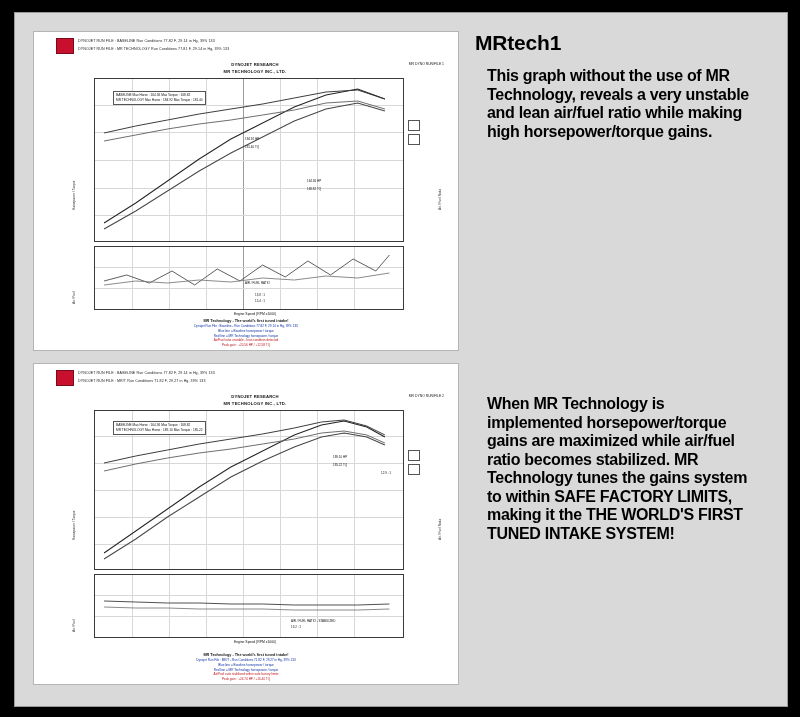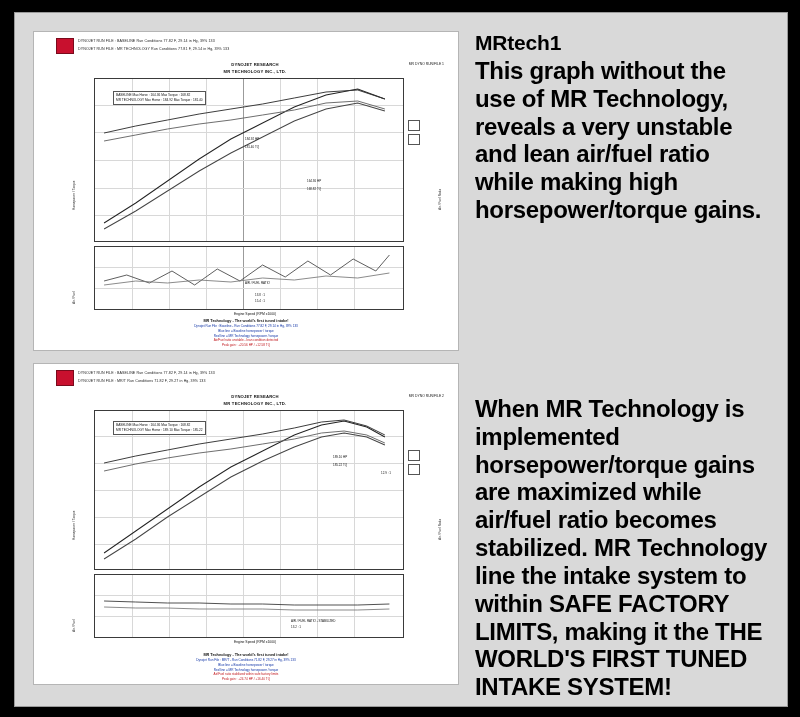--- a/index.html
+++ b/index.html
@@ -94,21 +94,21 @@
   
   .textcol{
     position:absolute;left:460px;top:18px;width:296px;
   }
   .block{margin-bottom:10px;}
   .block h2{
     margin:0 0 2px 0;font-size:21px;font-weight:bold;color:#000;
     font-family:"Liberation Sans",sans-serif;letter-spacing:-.2px;
   }
   .block p{
-    margin:0;font-size:24px;line-height:1.16;font-weight:bold;color:#000;
+    margin:12px;font-size:16px;line-height:1.16;font-weight:bold;color:#000;
     letter-spacing:-.3px;
   }
   #block2{margin-top:22px;}
   #block2-wrap{position:absolute;left:460px;top:360px;width:300px;}
 </style>
 </head>
 <body>
 
 <div class="frame">
 
@@ -280,17 +280,17 @@
 
   <div class="textcol">
     <div class="block" id="block1">
       <h2>MRtech1</h2>
       <p>This graph without the use of MR Technology, reveals a very unstable and lean air/fuel ratio while making high horsepower/torque gains.</p>
     </div>
   </div>
 
   <div id="block2-wrap">
     <div class="block" id="block2">
-      <p>When MR Technology is implemented horsepower/torque gains are maximized while air/fuel ratio becomes stabilized. MR Technology line the intake system to within SAFE FACTORY LIMITS, making it the THE WORLD'S FIRST TUNED INTAKE SYSTEM!</p>
+      <p>When MR Technology is implemented horsepower/torque gains are maximized while air/fuel ratio becomes stabilized. MR Technology tunes the gains system to within SAFE FACTORY LIMITS, making it the THE WORLD'S FIRST TUNED INTAKE SYSTEM!</p>
     </div>
   </div>
 
 </div>
 
 </body></html>

